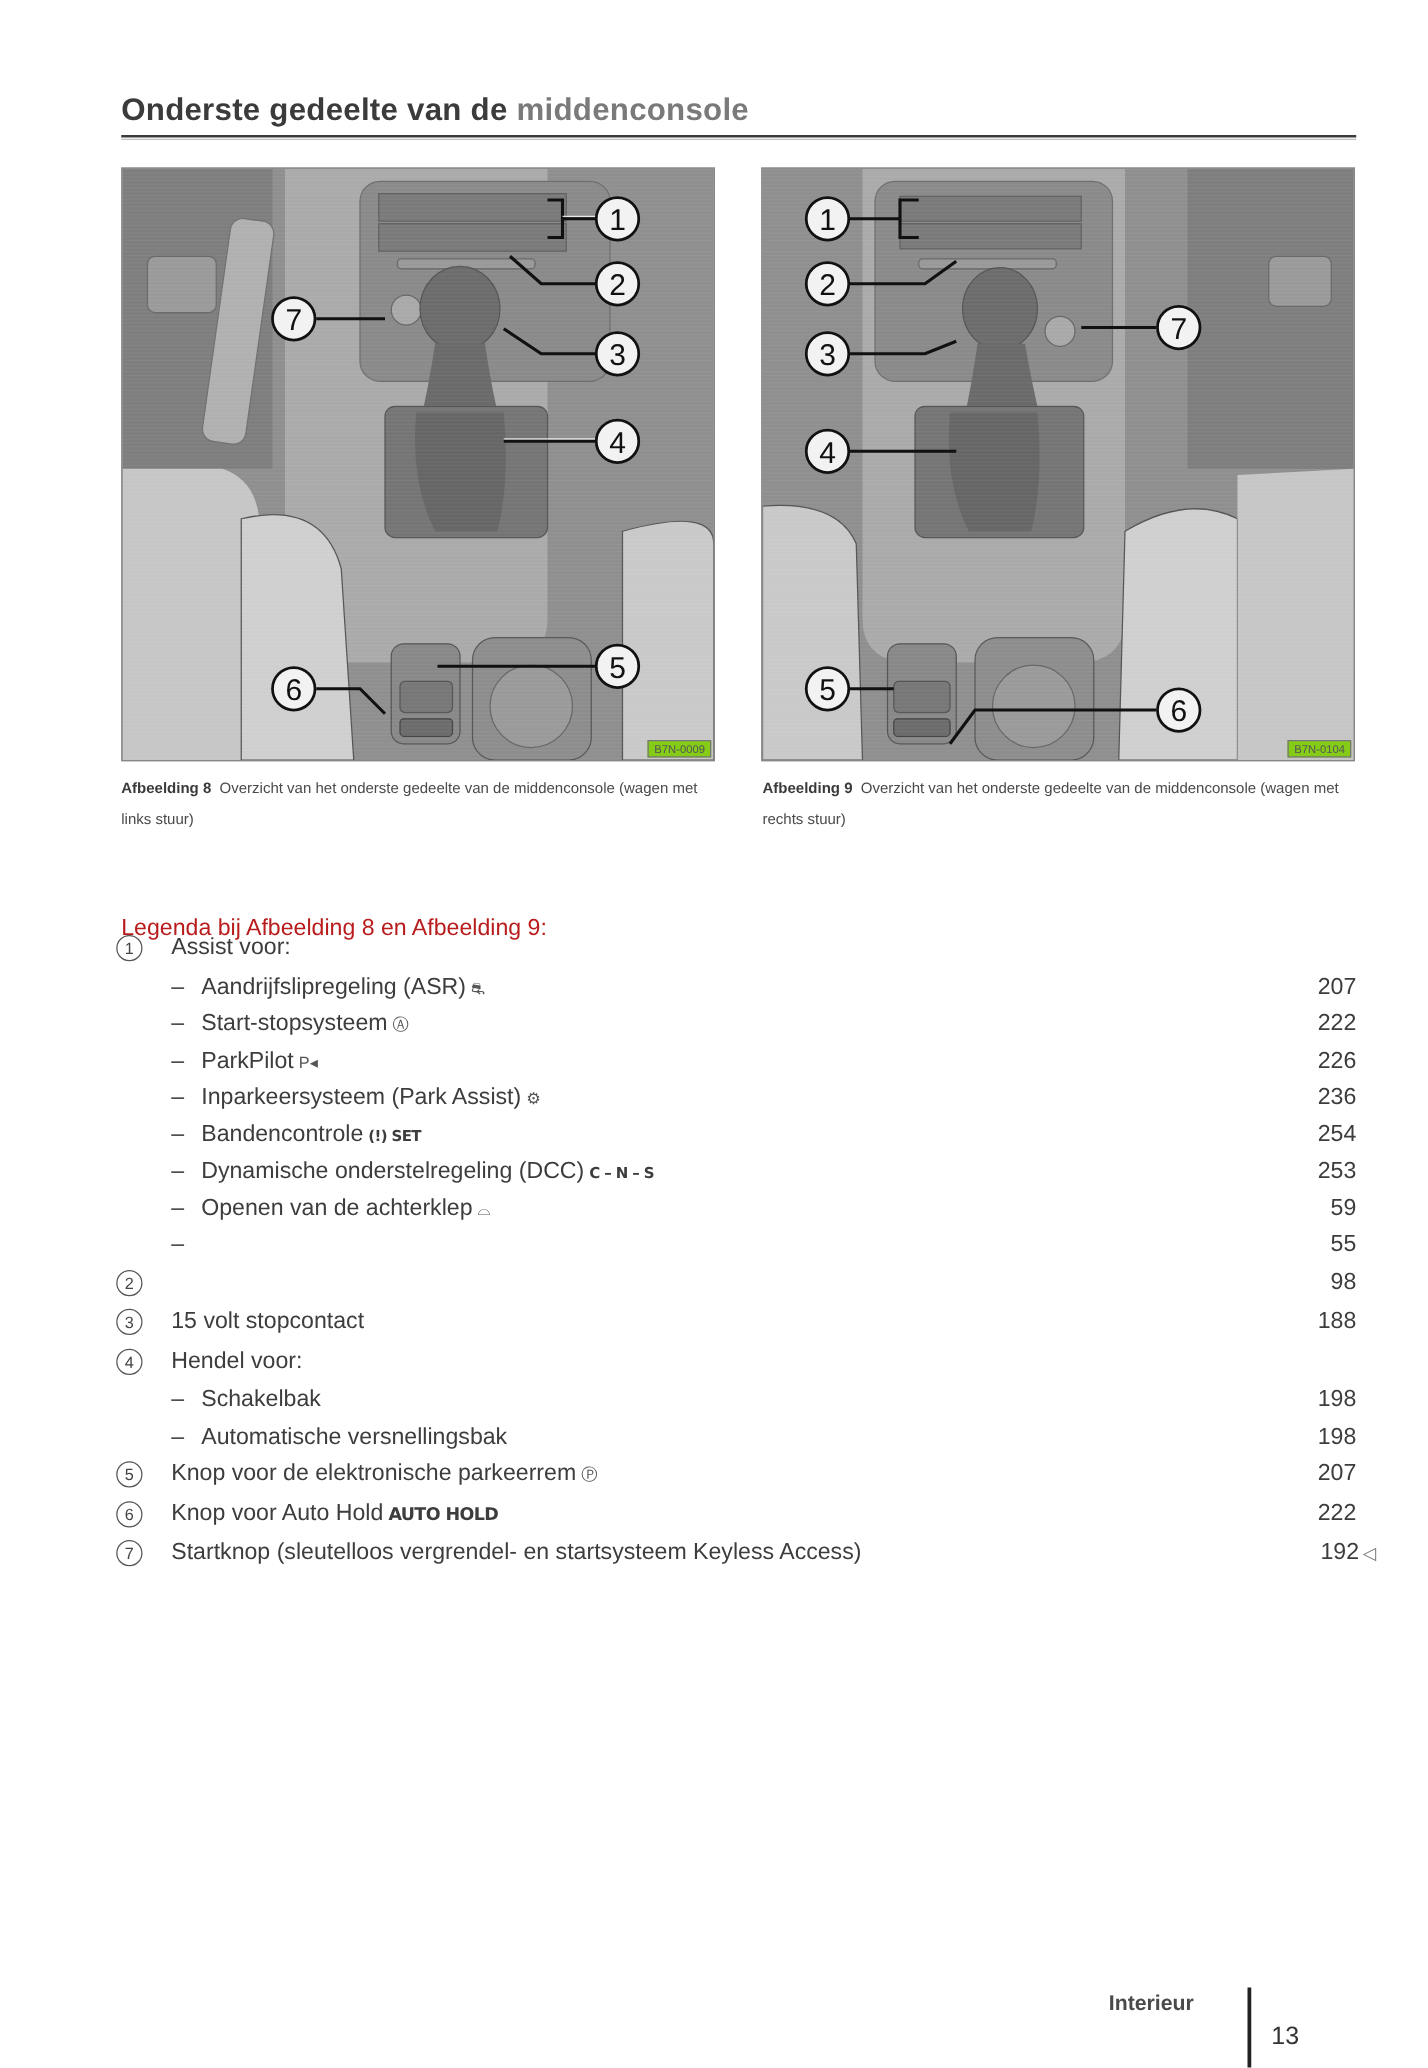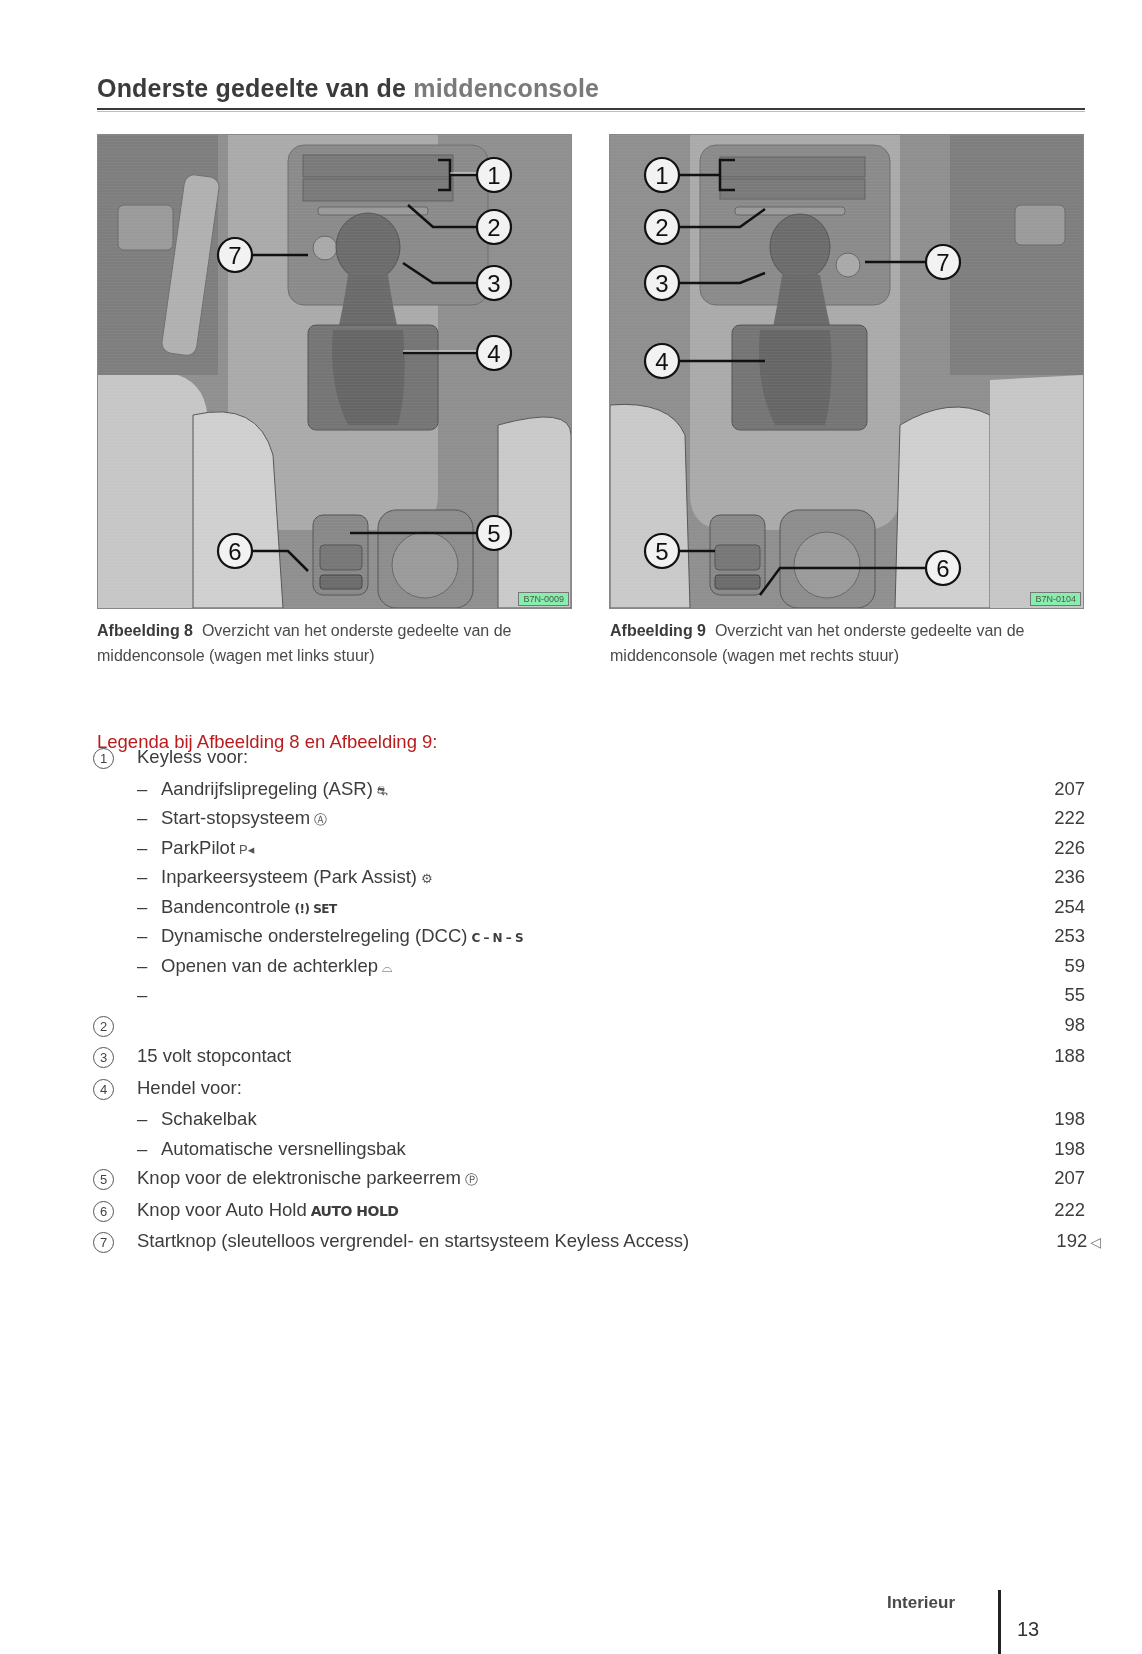--- a/index.html
+++ b/index.html
@@ -8,24 +8,24 @@
   .title { position:absolute; left:97px; top:74px; font-size:25px; font-weight:bold; color:#3b3b3b; letter-spacing:0.2px; }
   .title .accent { color:#7a7a7a; }
   .title-rule { position:absolute; left:97px; top:108px; width:988px; height:2px; background:#3a3a3a; }
   .title-rule2 { position:absolute; left:97px; top:111px; width:988px; height:1px; background:#bdbdbd; }
 
   .figure { position:absolute; top:134px; width:473px; height:473px; border:1px solid #888;
             background:#9c9c9c; overflow:hidden; }
   #fig8 { left:97px; }
   #fig9 { left:609px; }
   .figure svg { position:absolute; left:0; top:0; width:473px; height:473px; }
-  .fig-code { position:absolute; right:2px; bottom:2px; background:#86efac; border:1px solid #777;
+  .fig-code { position:absolute; right:2px; bottom:2px; background:#84cc16; border:1px solid #777;
               font-size:9px; color:#555; padding:1px 4px; }
 
-  .caption { position:absolute; top:618px; width:480px; font-size:16px; line-height:25px; color:#4a4a4a; }
+  .caption { position:absolute; top:618px; width:480px; font-size:12px; line-height:25px; color:#4a4a4a; }
   .caption b { color:#3a3a3a; }
   #cap8 { left:97px; }
   #cap9 { left:610px; }
 
   .legend-intro { position:absolute; left:97px; top:731px; font-size:18.5px; color:#b91c1c; }
 
   .legend { position:absolute; left:93px; top:745px; width:992px; }
   .row { position:relative; height:29.5px; font-size:18.5px; color:#3d3d3d; white-space:nowrap; }
   .row.top { height:31.5px; }
   .num { position:absolute; left:0; top:3px; width:19px; height:19px; border:1.3px solid #555; border-radius:50%;
@@ -218,21 +218,21 @@
   <b>Afbeelding 9</b>&nbsp;
   <span>Overzicht van het onderste gedeelte van de middenconsole (wagen met rechts stuur)</span>
 </div>
 
 <div class="legend-intro">Legenda bij Afbeelding 8 en Afbeelding 9:</div>
 
 <div class="legend">
 
   <div class="row top">
     <span class="num">1</span>
-    <span class="label">Keyless voor:</span>
+    <span class="label">Assist voor:</span>
   </div>
   <div class="row sub">
     <span class="dash">–</span>
     <span class="label"><span>Aandrijfslipregeling (ASR)</span><span class="sym">⛐</span></span>
     <span class="page">207</span>
   </div>
   <div class="row sub">
     <span class="dash">–</span>
     <span class="label"><span>Start-stopsysteem</span><span class="sym">Ⓐ</span></span>
     <span class="page">222</span>

